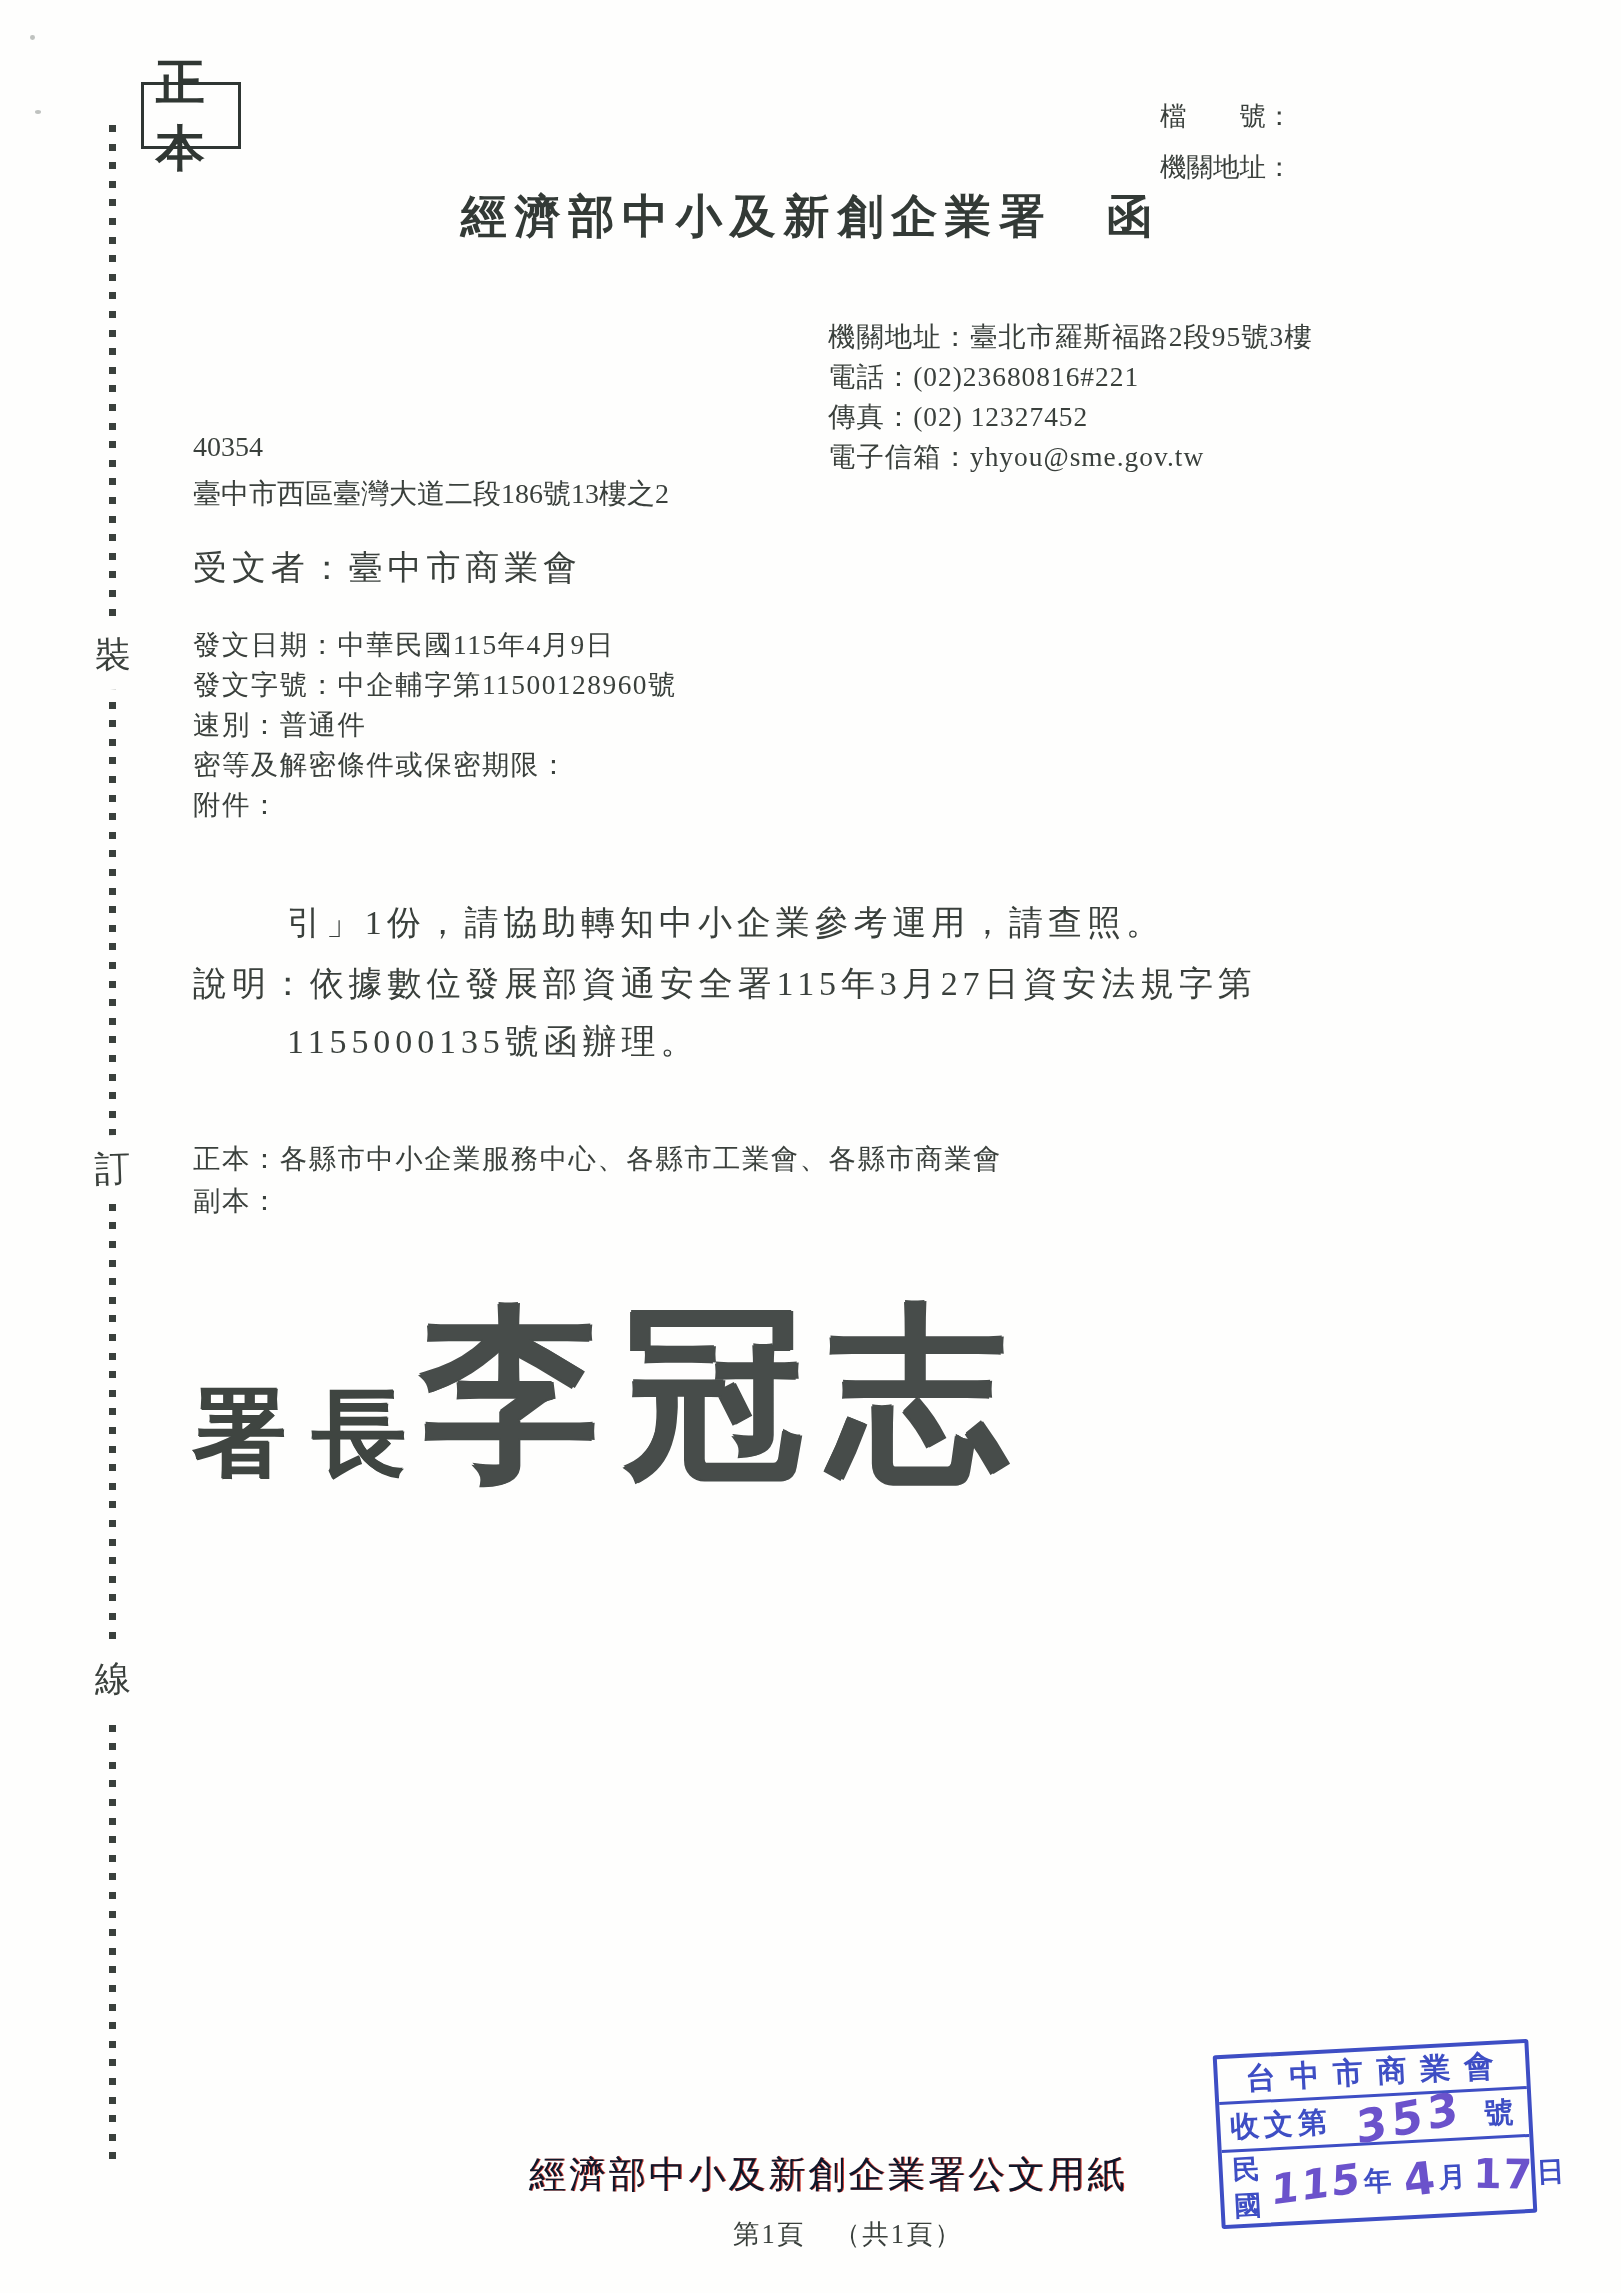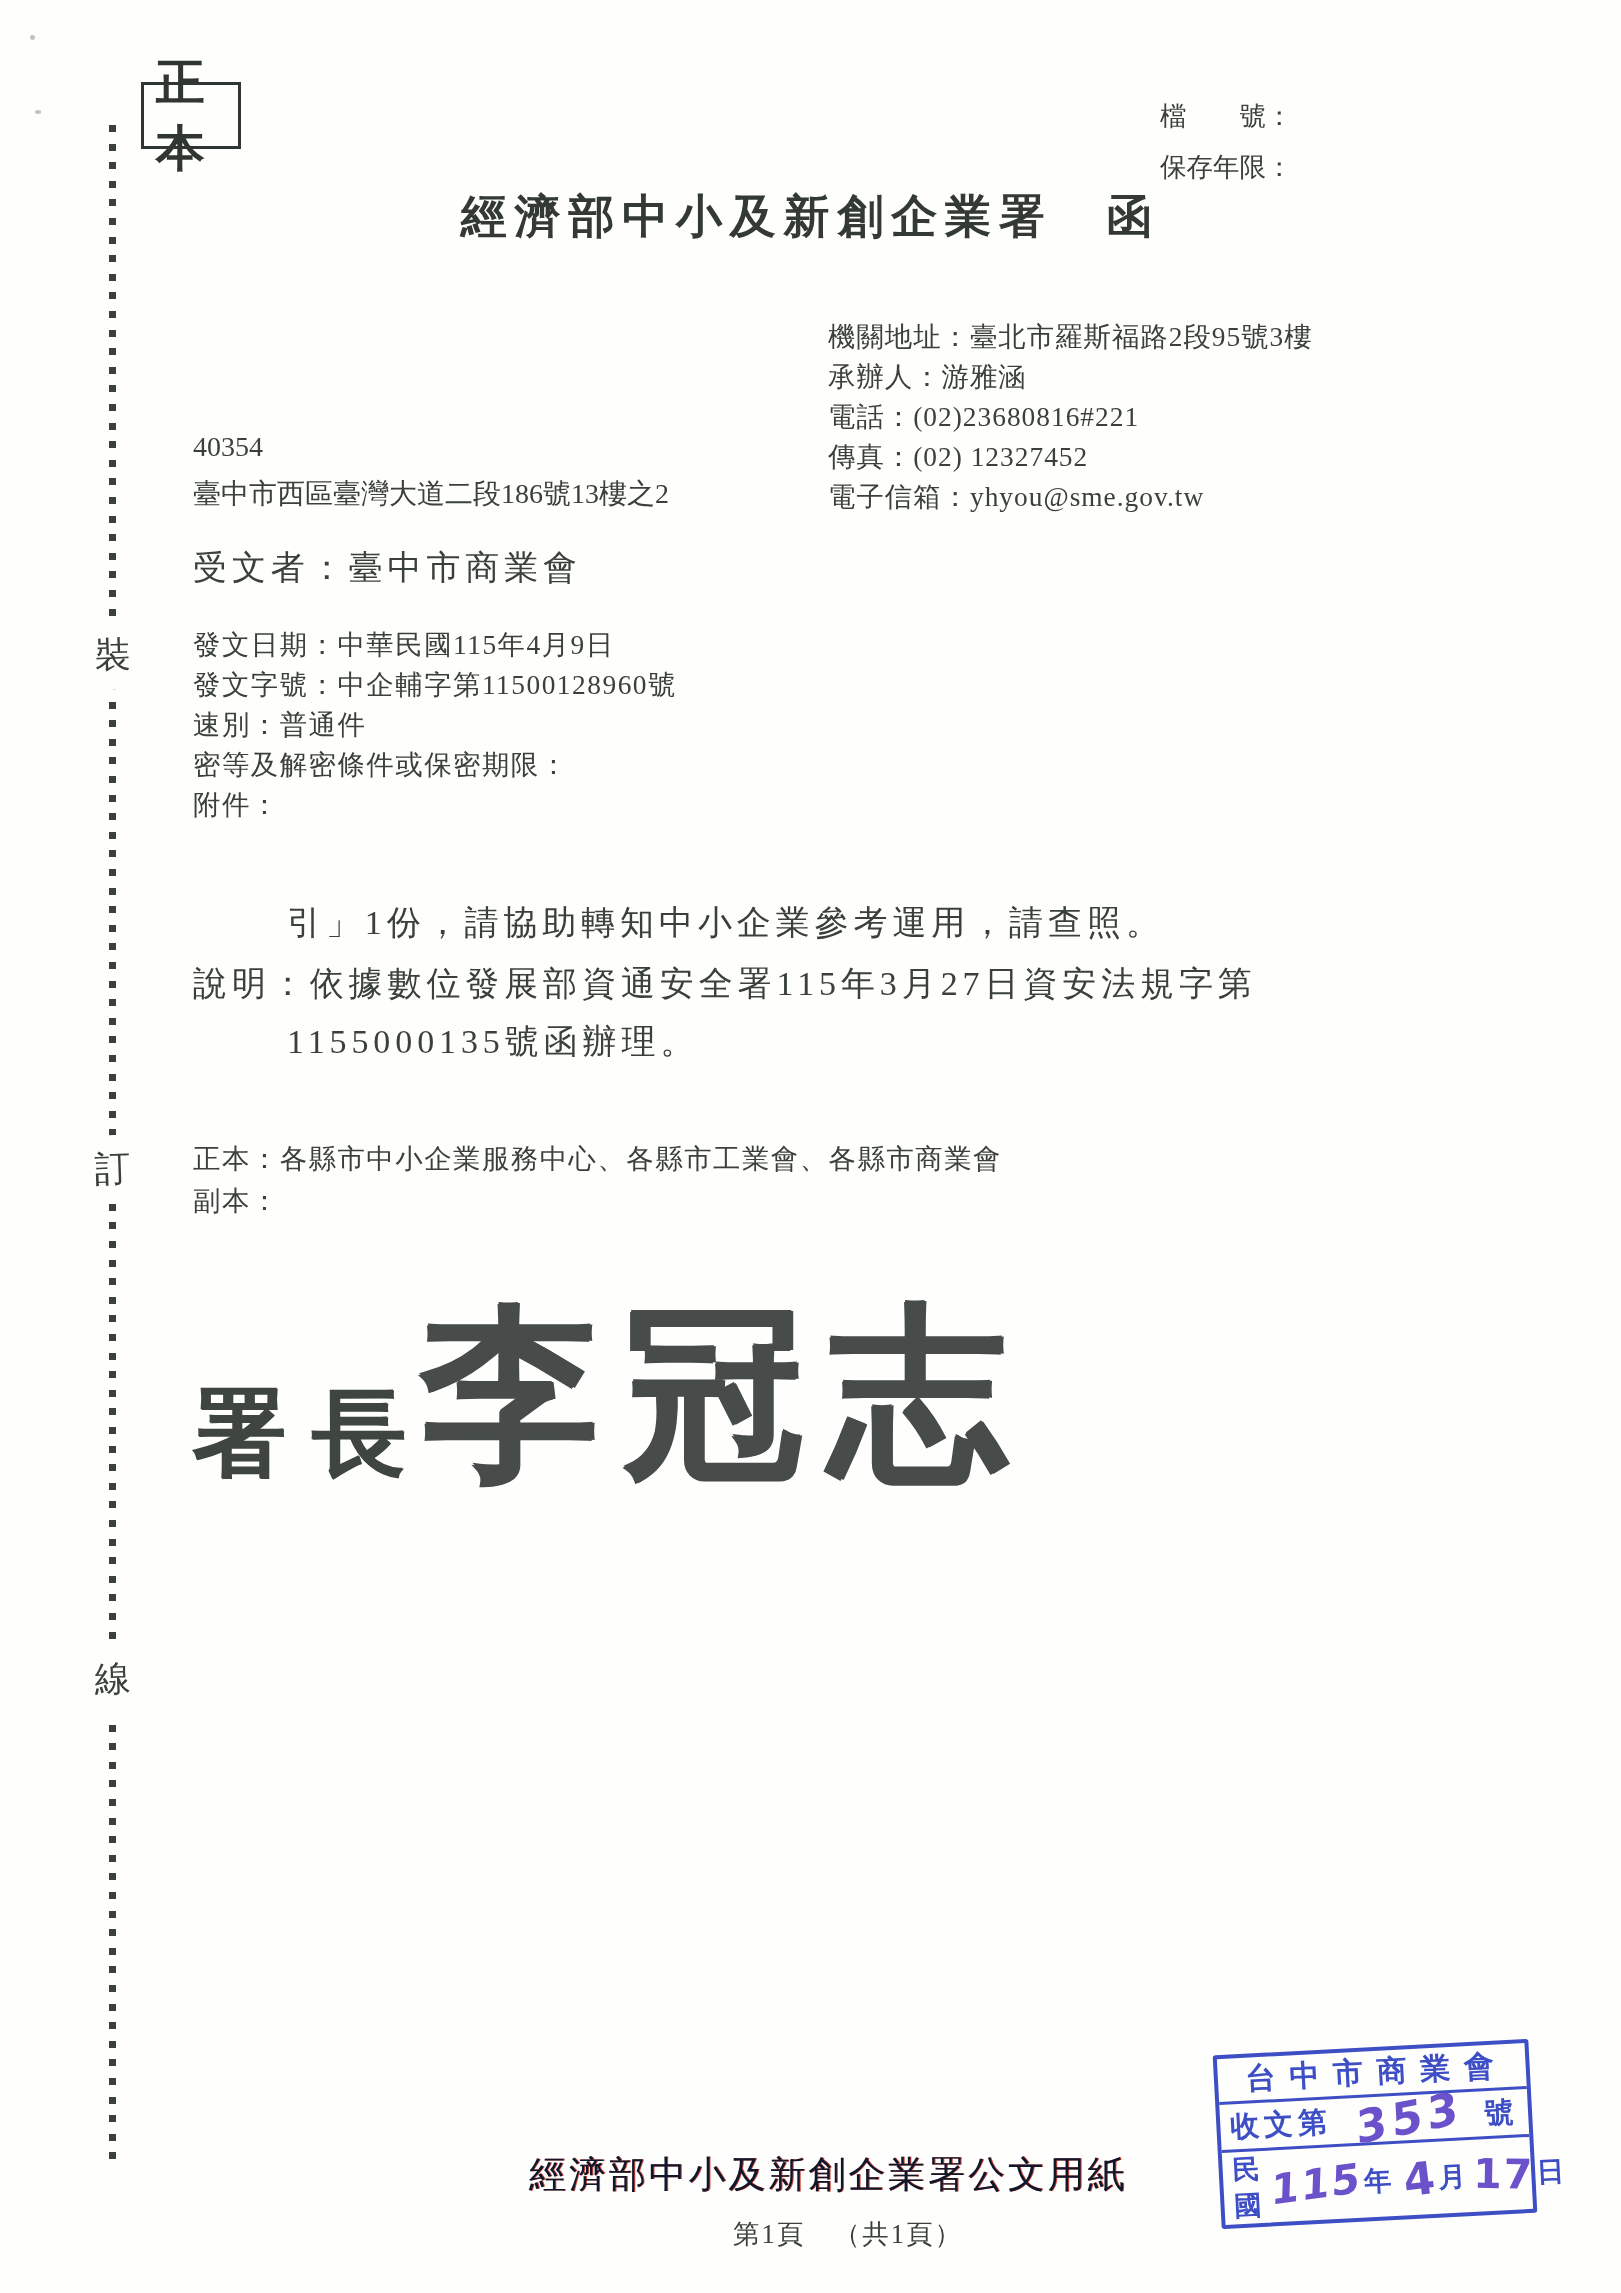--- a/index.html
+++ b/index.html
@@ -154,27 +154,26 @@
 <div class="page">
 
   <div class="speck" style="left:30px; top:35px; width:4.9px; height:4.9px;"></div>
   <div class="speck" style="left:35px; top:110px; width:5.9px; height:3.9px;"></div>
 
   <div class="abs copy-stamp">
     <span>正本</span>
   </div>
 
   <div class="abs file-no">檔　　號：</div>
-  <div class="abs retention">保存年限：</div>
+  <div class="abs retention">機關地址：</div>
 
   <div class="abs title">經濟部中小及新創企業署　函</div>
 
   <div class="abs agency">
     <div>機關地址：臺北市羅斯福路2段95號3樓</div>
-    <div>承辦人：游雅涵</div>
     <div>電話：(02)23680816#221</div>
     <div>傳真：(02) 12327452</div>
     <div>電子信箱：yhyou@sme.gov.tw</div>
   </div>
 
   <div class="abs zip">40354</div>
   <div class="abs rcpt-addr">臺中市西區臺灣大道二段186號13樓之2</div>
   <div class="abs rcpt-line">受文者：臺中市商業會</div>
 
   <div class="abs meta">

